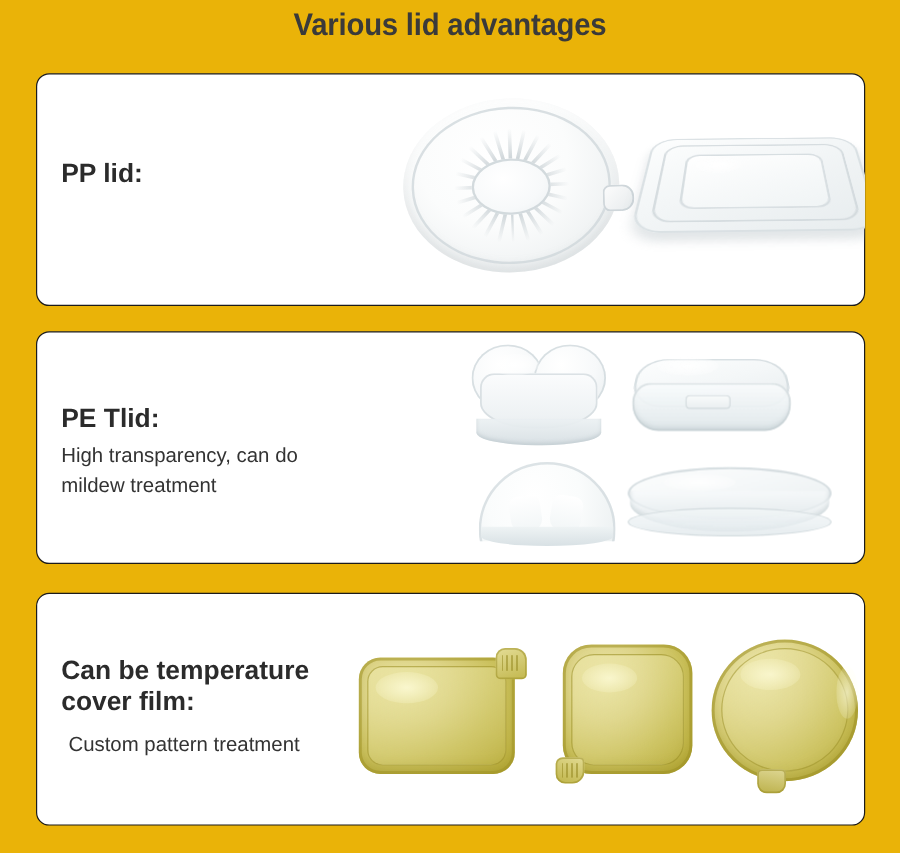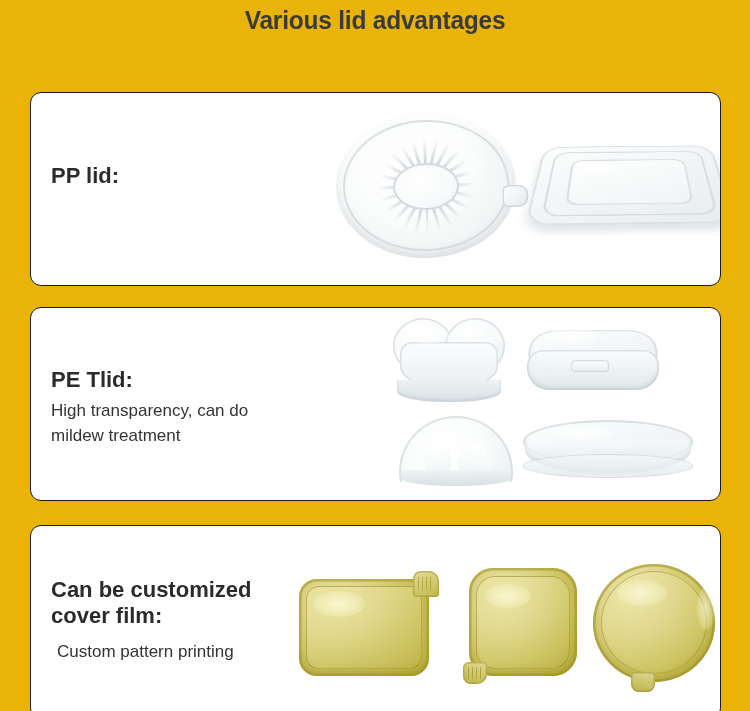--- a/index.html
+++ b/index.html
@@ -36,21 +36,20 @@
 
   
   .card {
     position: absolute;
     left: 30px;
     width: 691px;
     border: 1.4px solid #1b1b1b;
     border-radius: 11px;
     background: #ffffff;
     overflow: hidden;
-    margin-top: 31px;
   }
   #card-pp  { top: 61px;  height: 194px; }
   #card-pe  { top: 276px; height: 194px; }
   #card-gold{ top: 494px; height: 194px; }
 
   .card-text {
     position: absolute;
     left: 20px;
     z-index: 5;
   }
@@ -569,23 +568,23 @@
         <div class="lip"></div>
         <div class="hl"></div>
       </div>
 
     </div>
   </div>
 
   <div class="card" id="card-gold">
 
     <div class="card-text" id="gold-text">
-      <div class="card-head">Can be customized
+      <div class="card-head">Can be temperature
 cover film:</div>
-      <div class="card-sub">Custom pattern printing</div>
+      <div class="card-sub">Custom pattern treatment</div>
     </div>
 
     <div class="shelf">
 
       <div class="gold-rect">
         <div class="plate"></div>
         <div class="inset"></div>
         <div class="shine"></div>
         <div class="tab"></div>
       </div>

